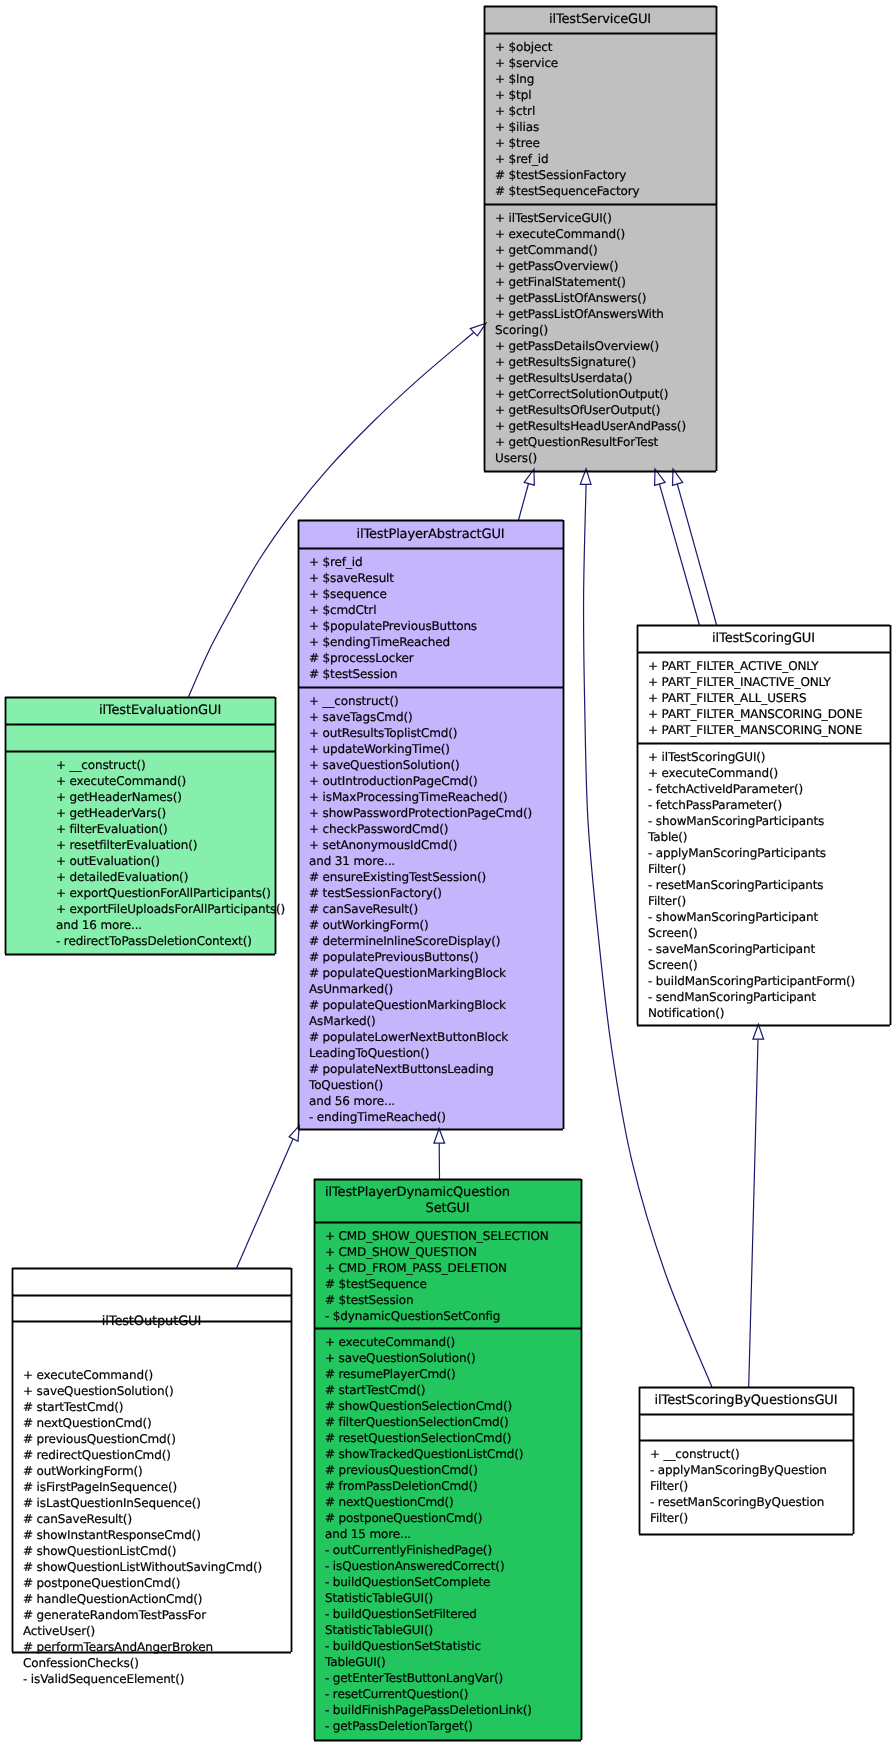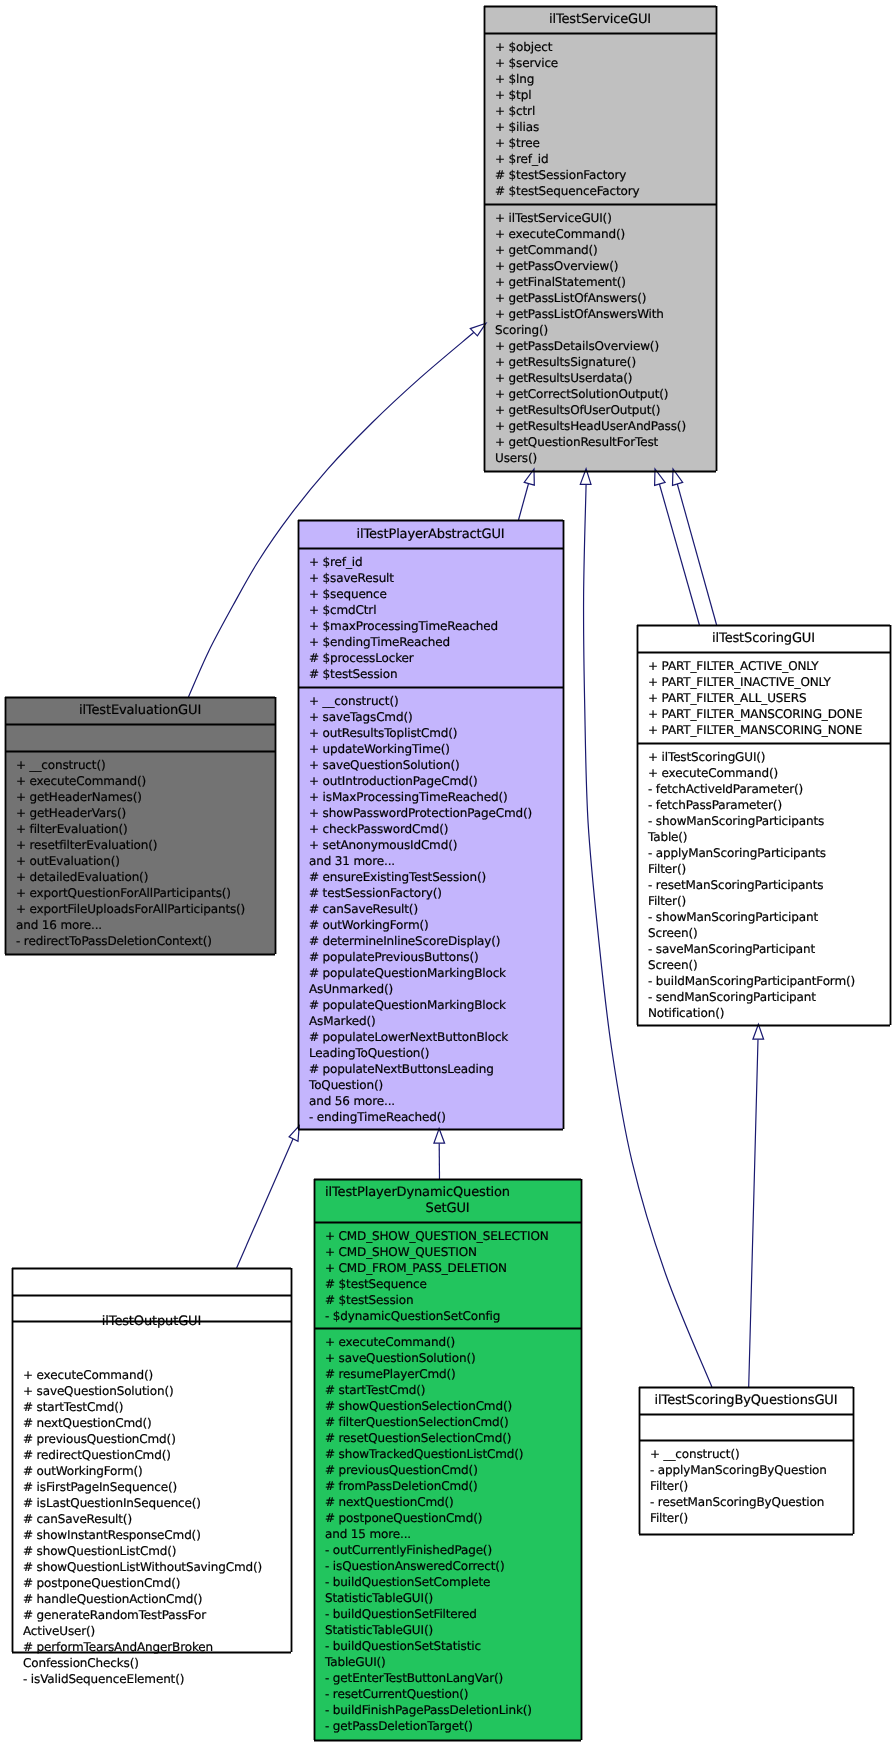--- a/index.html
+++ b/index.html
@@ -128,21 +128,21 @@
         </div>
         <div>
           <span class="ln">+ getResultsHeadUserAndPass()</span>
         </div>
         <div>
           <span class="ln">+ getQuestionResultForTest</span>
           <span class="ln">Users()</span>
         </div>
       </div>
   </div>
-  <div class="uml-node" style="left: 5px; top: 697px; width: 270px; height: 257px; background: #737373;">
+  <div class="uml-node" style="left: 5px; top: 697px; width: 270px; height: 257px; background: #86efac; padding-left: 40px;">
     <div class="uml-title" style="height: 27px;">
         <div>ilTestEvaluationGUI</div>
       </div>
     <div class="uml-sec empty" style="height: 27px;"></div>
     <div class="uml-sec last">
         <div>
           <span class="ln">+ __construct()</span>
         </div>
         <div>
           <span class="ln">+ executeCommand()</span>
@@ -190,21 +190,21 @@
         <div>
           <span class="ln">+ $saveResult</span>
         </div>
         <div>
           <span class="ln">+ $sequence</span>
         </div>
         <div>
           <span class="ln">+ $cmdCtrl</span>
         </div>
         <div>
-          <span class="ln">+ $maxProcessingTimeReached</span>
+          <span class="ln">+ $populatePreviousButtons</span>
         </div>
         <div>
           <span class="ln">+ $endingTimeReached</span>
         </div>
         <div>
           <span class="ln"># $processLocker</span>
         </div>
         <div>
           <span class="ln"># $testSession</span>
         </div>

